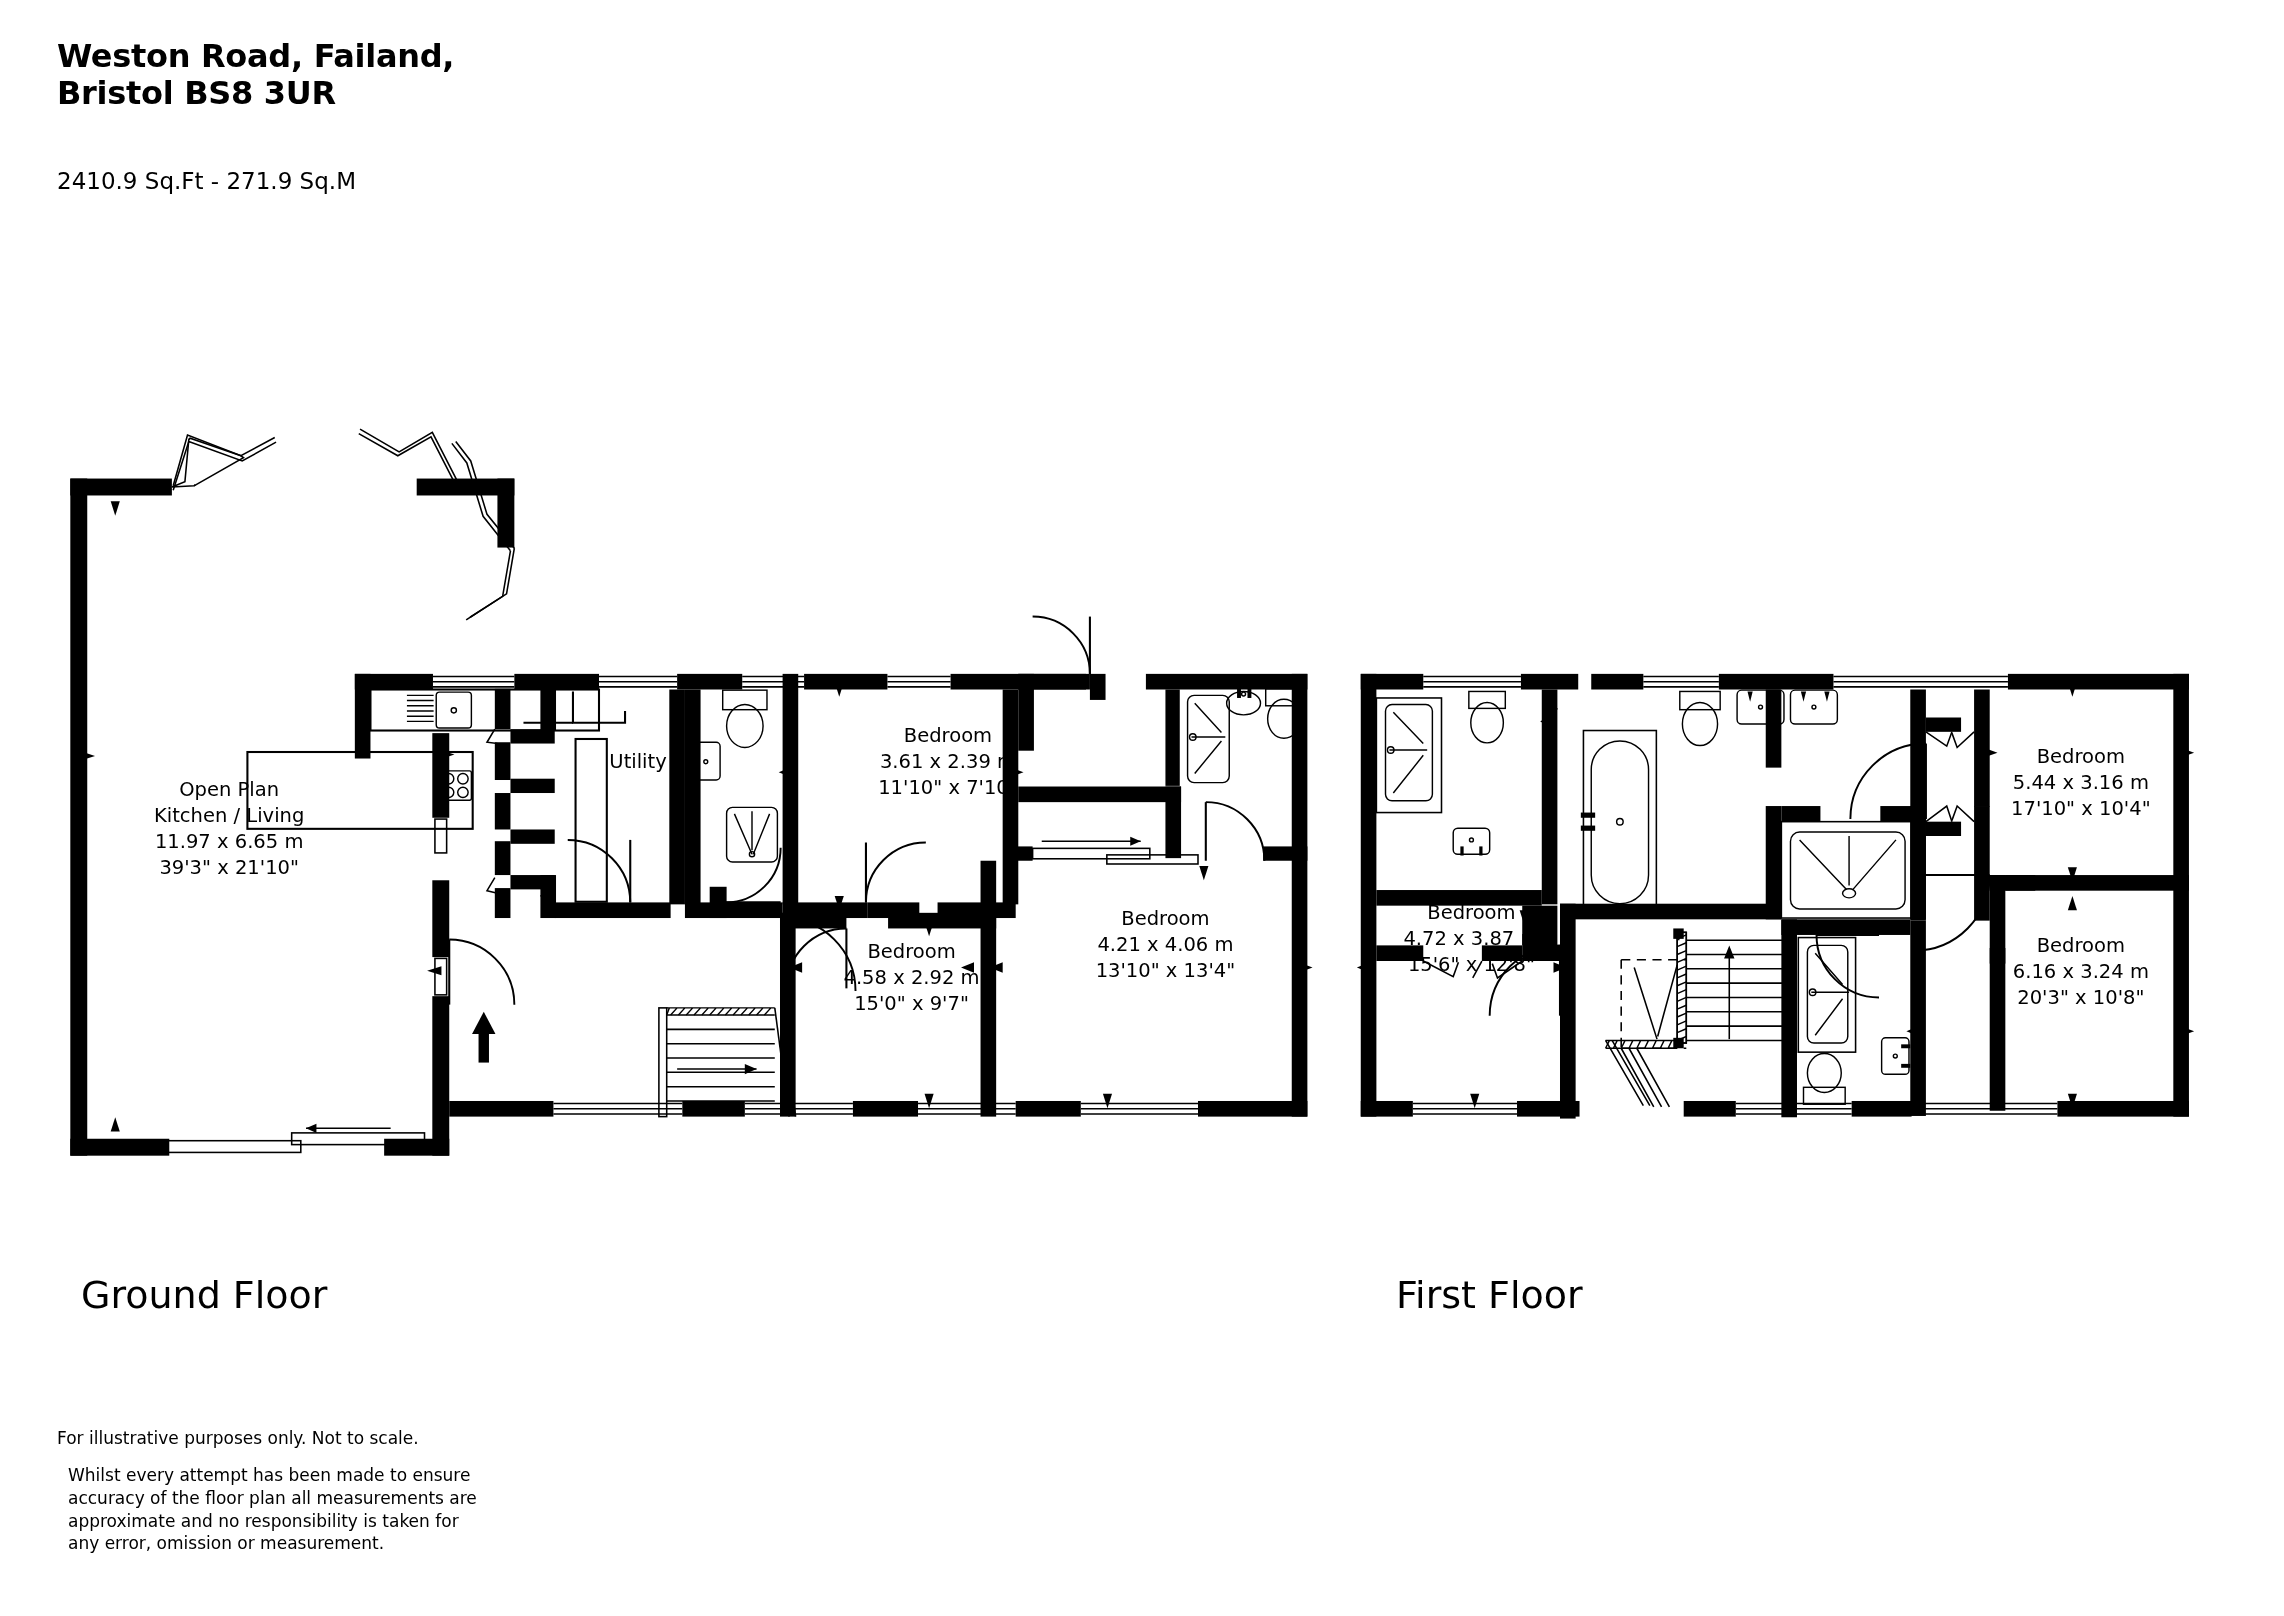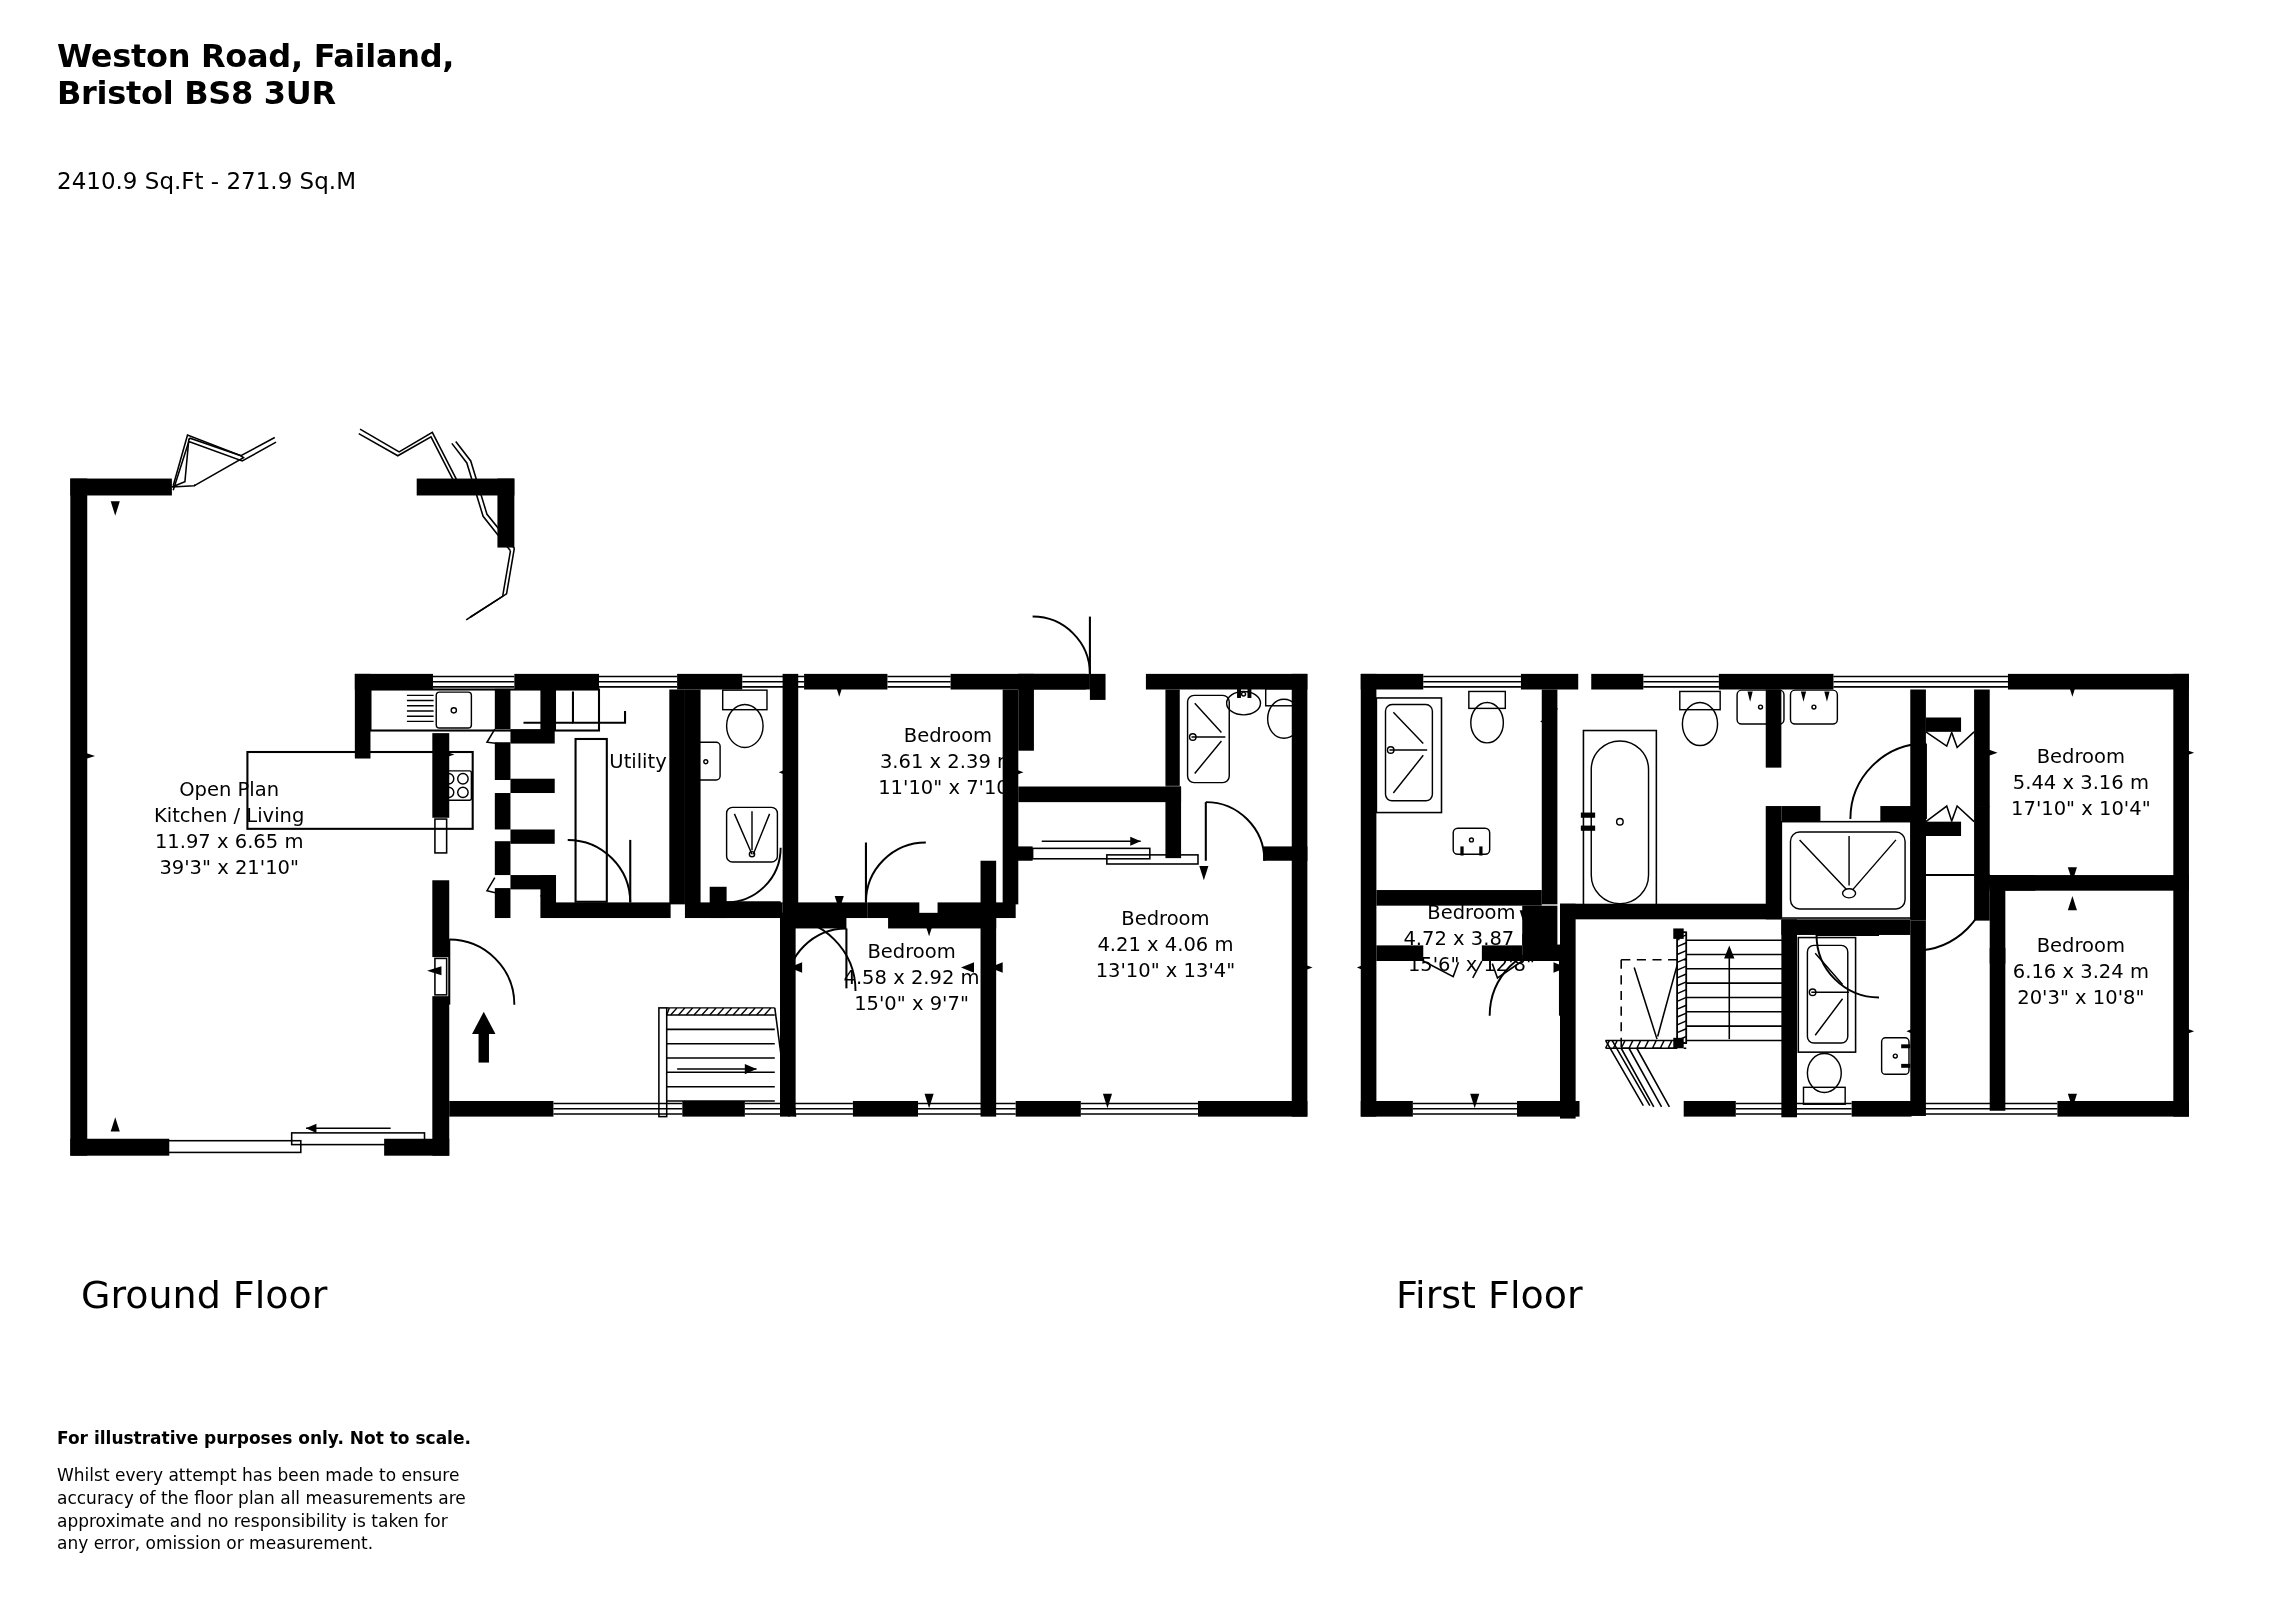--- a/index.html
+++ b/index.html
@@ -55,22 +55,22 @@
 
   
   #disclaimer {
     position: absolute;
     left: 57px;
     top: 1427px;
     width: 547px;
     font-size: 17px;
     line-height: 1.34;
   }
-  #disclaimer .line1 { margin: 0 0 14.3px 0; white-space: pre-line; font-weight: bold; }
-  #disclaimer .line2 { margin: 0; white-space: pre-line; }
+  #disclaimer .line1 { margin: 0 0 14.3px 0; white-space: pre-line; }
+  #disclaimer .line2 { margin: 11px; white-space: pre-line; }
 
   
   #drawing {
     position: absolute;
     left: 0;
     top: 0;
     width: 2284px;
     height: 1616px;
     pointer-events: none;
   }

